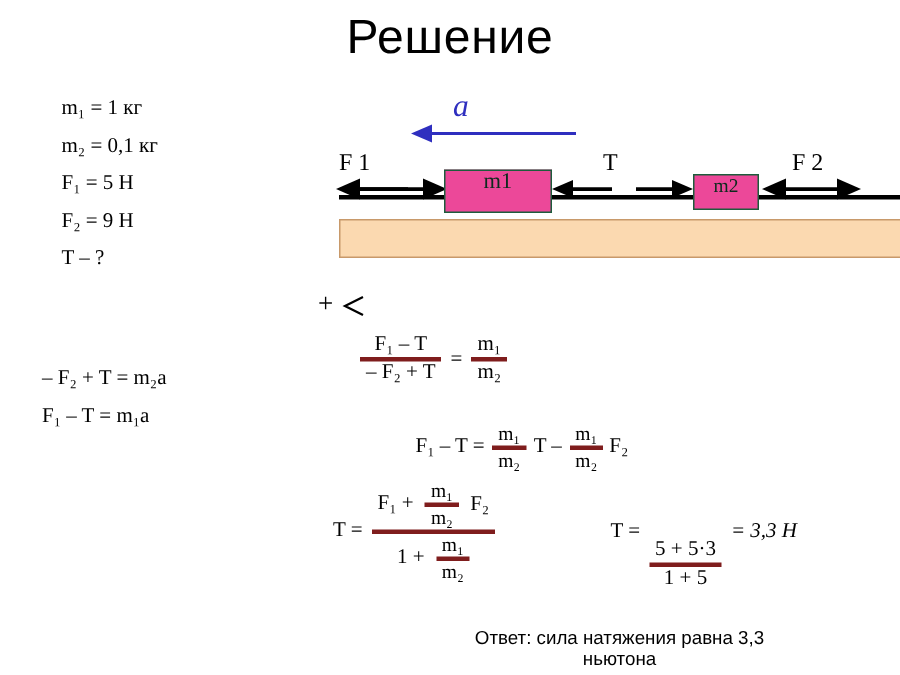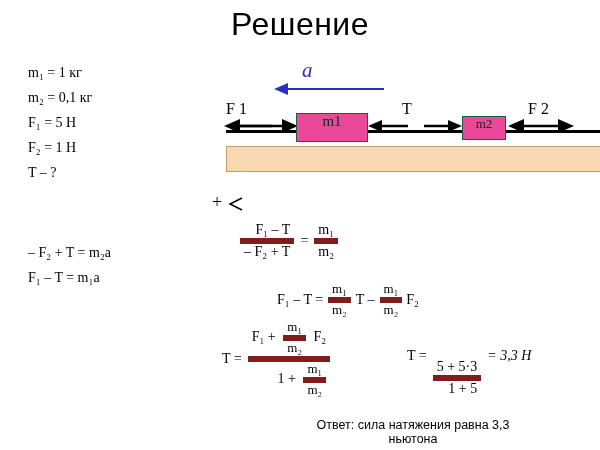--- a/index.html
+++ b/index.html
@@ -35,21 +35,21 @@
   
   .givens {
     position: absolute;
     left: 28px;
     top: 60px;
     width: 175px;
     font-family: "Liberation Serif", serif;
     font-size: 14px;
     line-height: 25px;
   }
-  .givens .line { white-space: nowrap; }
+  .givens .line { white-space: nowrap; margin-left: 13px; }
 
   .eqs-left {
     position: absolute;
     left: 28px;
     top: 240px;
     width: 180px;
     font-family: "Liberation Serif", serif;
     font-size: 14px;
     line-height: 25px;
   }
@@ -118,25 +118,25 @@
     position: absolute;
     left: 212px;
     top: 190px;
     width: 388px;
     font-family: "Liberation Serif", serif;
     font-size: 14px;
   }
   .frac {
     display: inline-block;
     vertical-align: middle;
-    text-align: right;
+    text-align: center;
     line-height: 1.15;
   }
   .frac .num { display: block; padding: 0 4px; }
-  .frac .den { display: block; padding: 0 4px; border-top: 6px solid #7f1d1d; }
+  .frac .den { display: block; padding: 0 4px; border-top: 3px solid #7f1d1d; }
   .eqrow { display: flex; align-items: center; }
 
   .eq1 { position: absolute; left: 28px; top: 32px; }
   .eq2 { position: absolute; left: 18px; top: 92px; margin-left: 47px; }
   .eq3 { position: absolute; left: 10px; top: 130px; }
   .eq4 { position: absolute; left: 195px; top: 125px; }
 
   .small-frac { font-size: 13px; }
 
   .answer {
@@ -160,21 +160,21 @@
 <body>
 
 <div class="slide">
 
   <div class="title">Решение</div>
 
   <div class="givens">
     <div class="line">m₁ = 1 кг</div>
     <div class="line">m₂ = 0,1 кг</div>
     <div class="line">F₁ = 5 Н</div>
-    <div class="line">F₂ = 1 Н</div>
+    <div class="line">F₂ = 9 Н</div>
     <div class="line">T – ?</div>
   </div>
 
   <div class="eqs-left">
     <div class="line">– F₂ + T = m₂a</div>
     <div class="line">F₁ – T = m₁a</div>
   </div>
 
   <div class="diagram">
 

